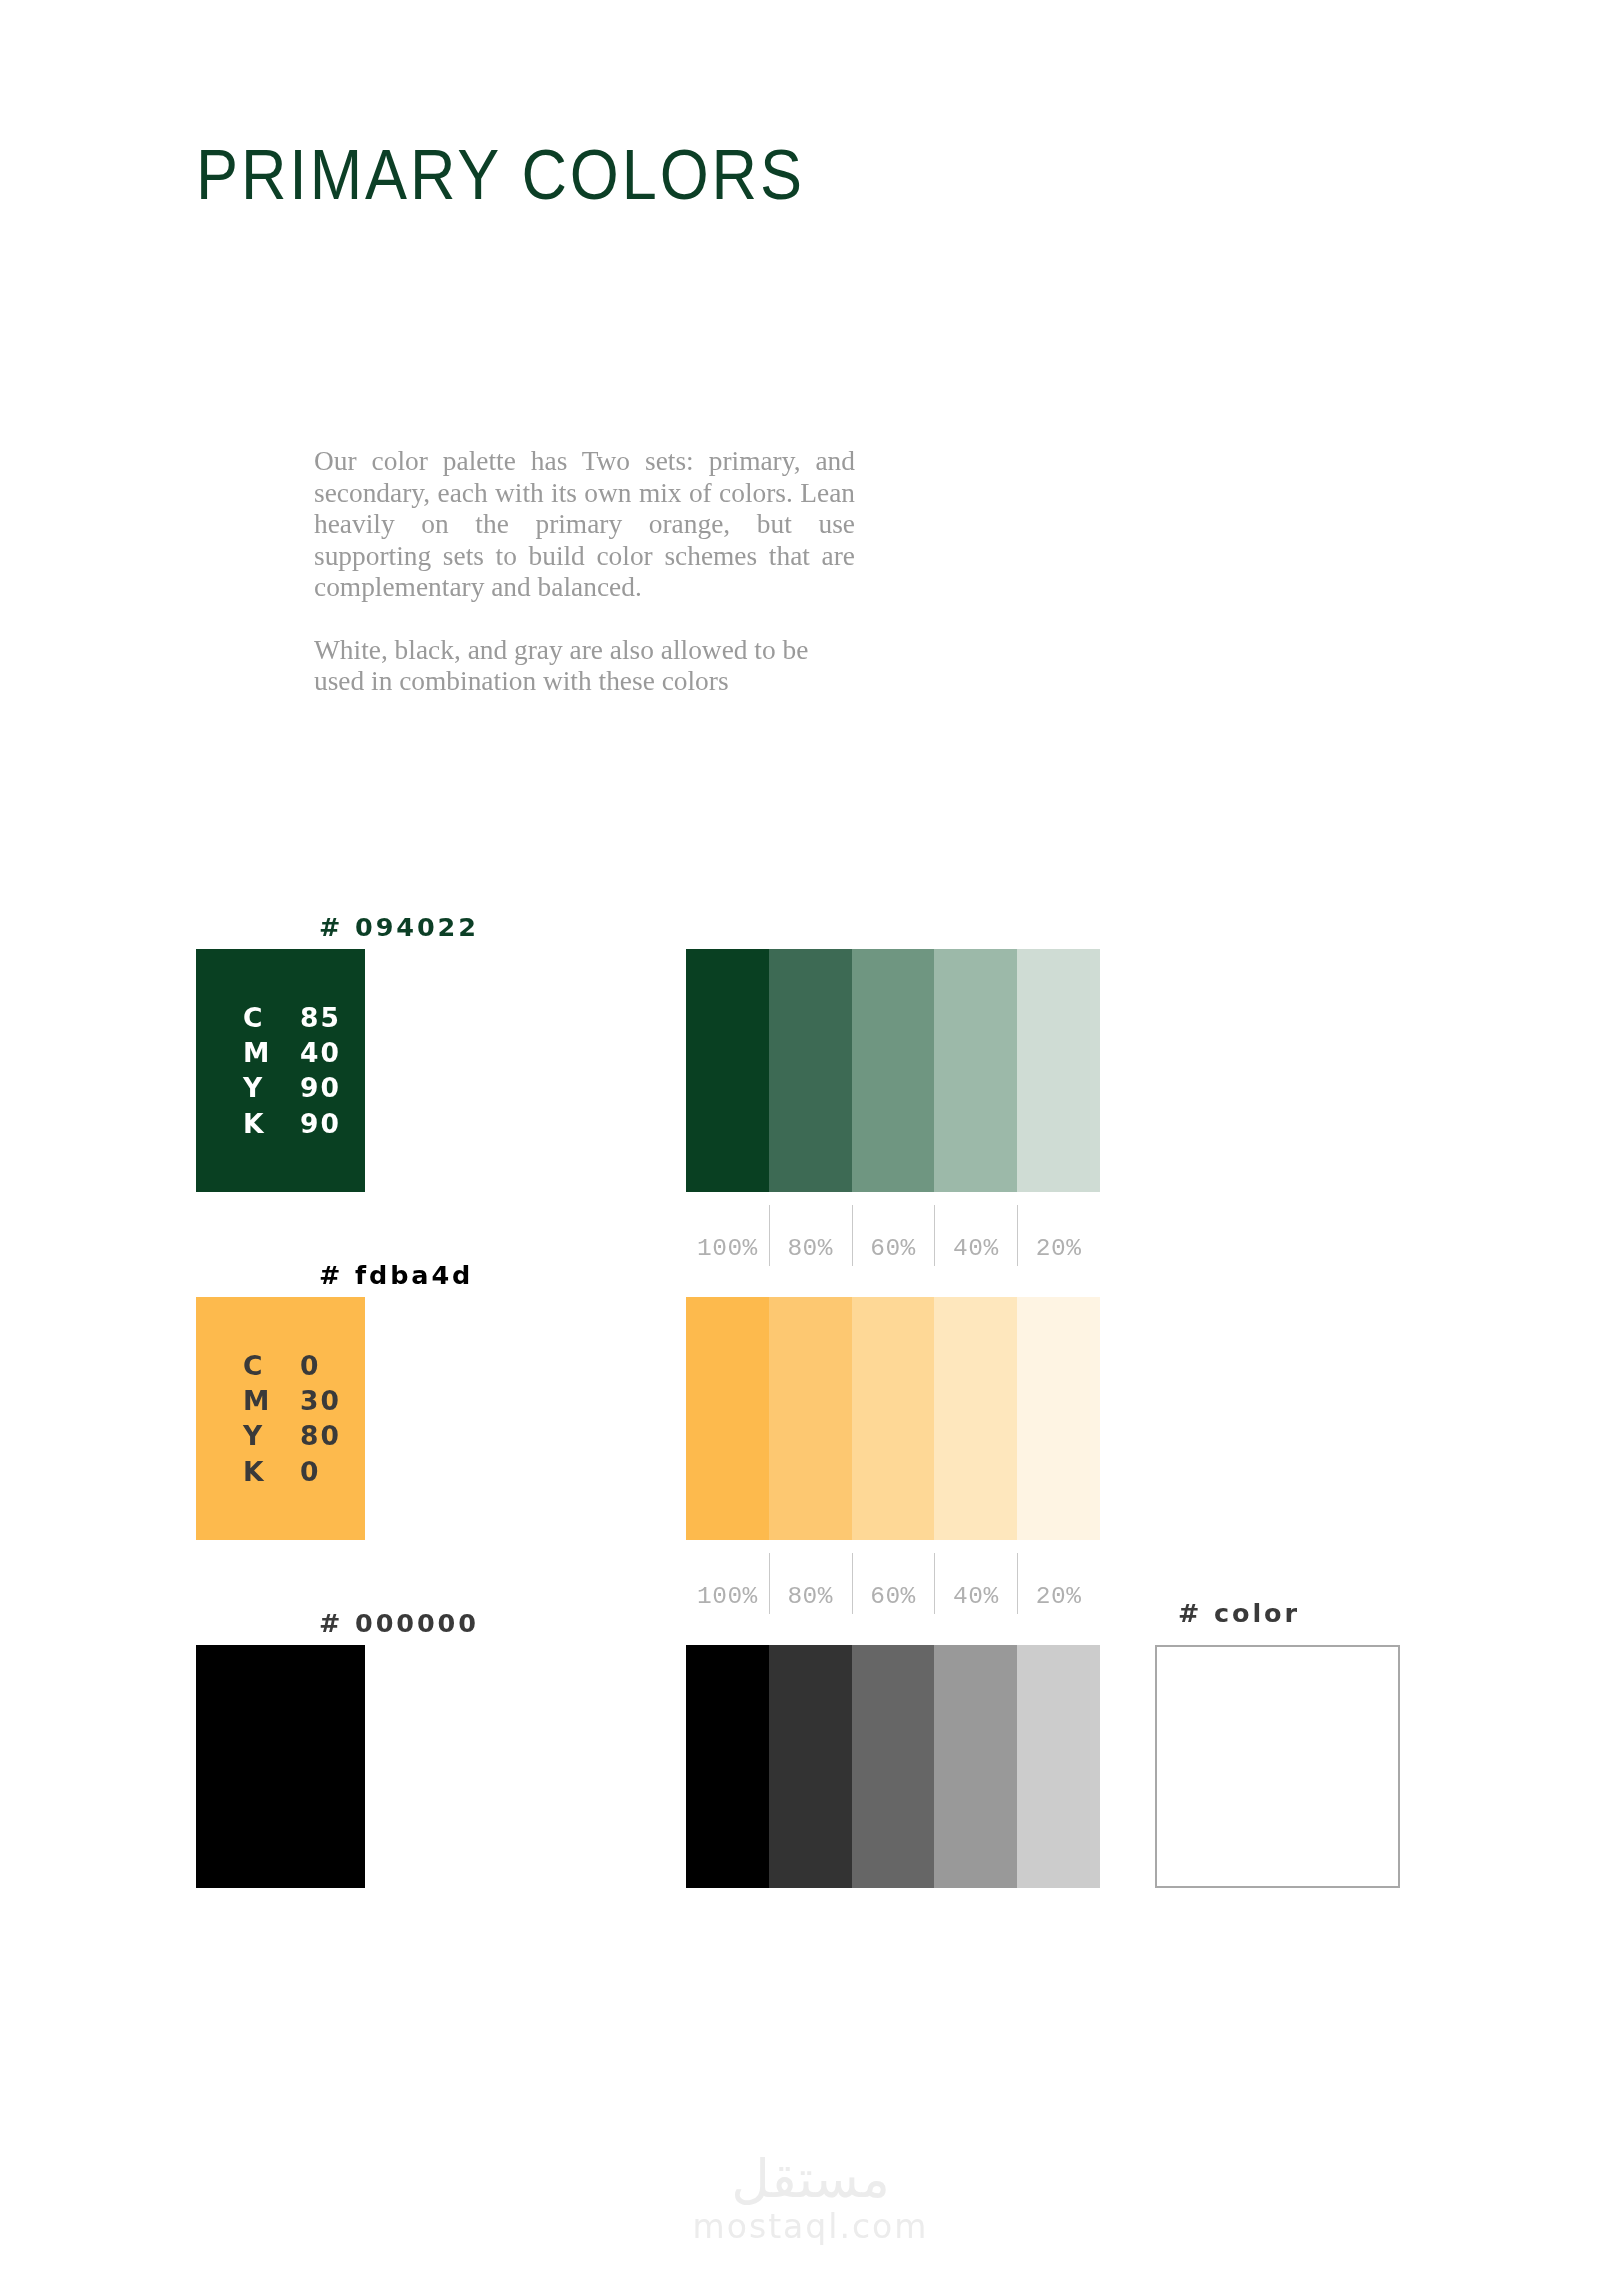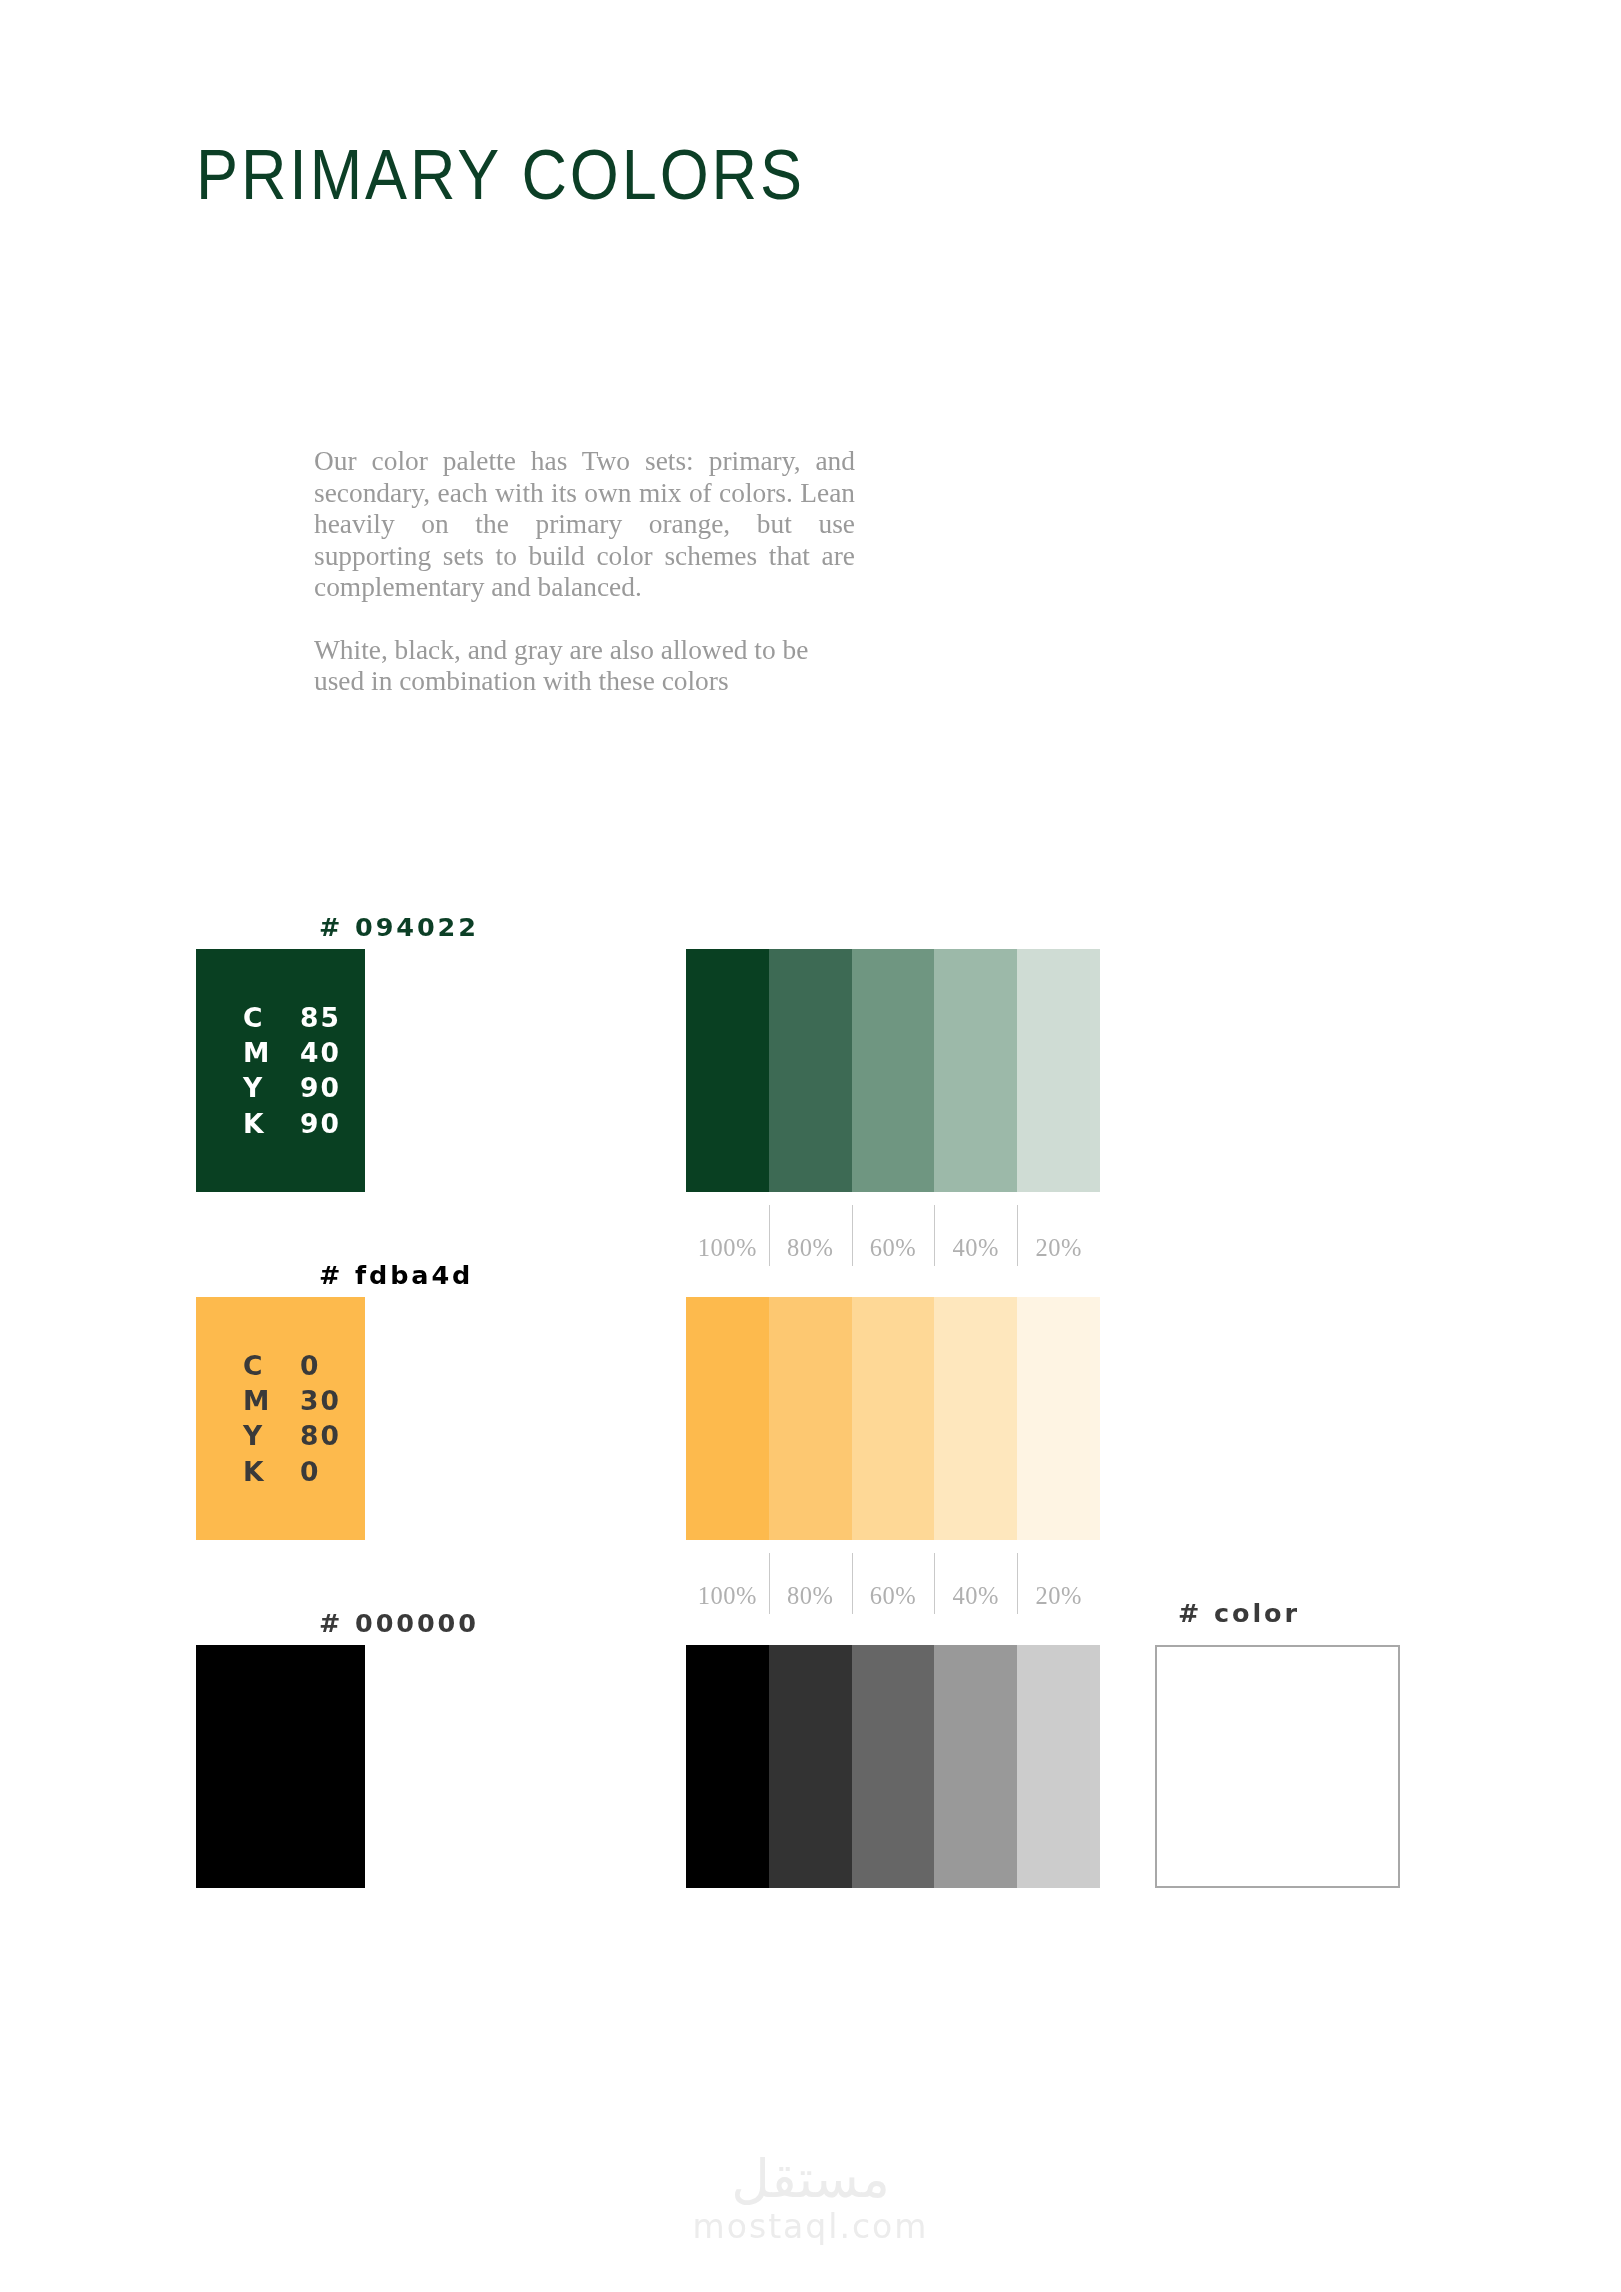--- a/index.html
+++ b/index.html
@@ -160,21 +160,21 @@
   .legend .cell + .cell::before {
     content: "";
     position: absolute;
     left: 0;
     top: 0;
     bottom: 0;
     width: 1px;
     background: #c9c9c9;
   }
   .legend .pct {
-    font-family: Liberation Serif, serif;
+    font-family: Liberation Mono, monospace;
     font-size: 24.5px;
     color: #b0b0b0;
     letter-spacing: 0.5px;
   }
 
   
   .footer {
     position: absolute;
     left: 0;
     top: 2151px;

